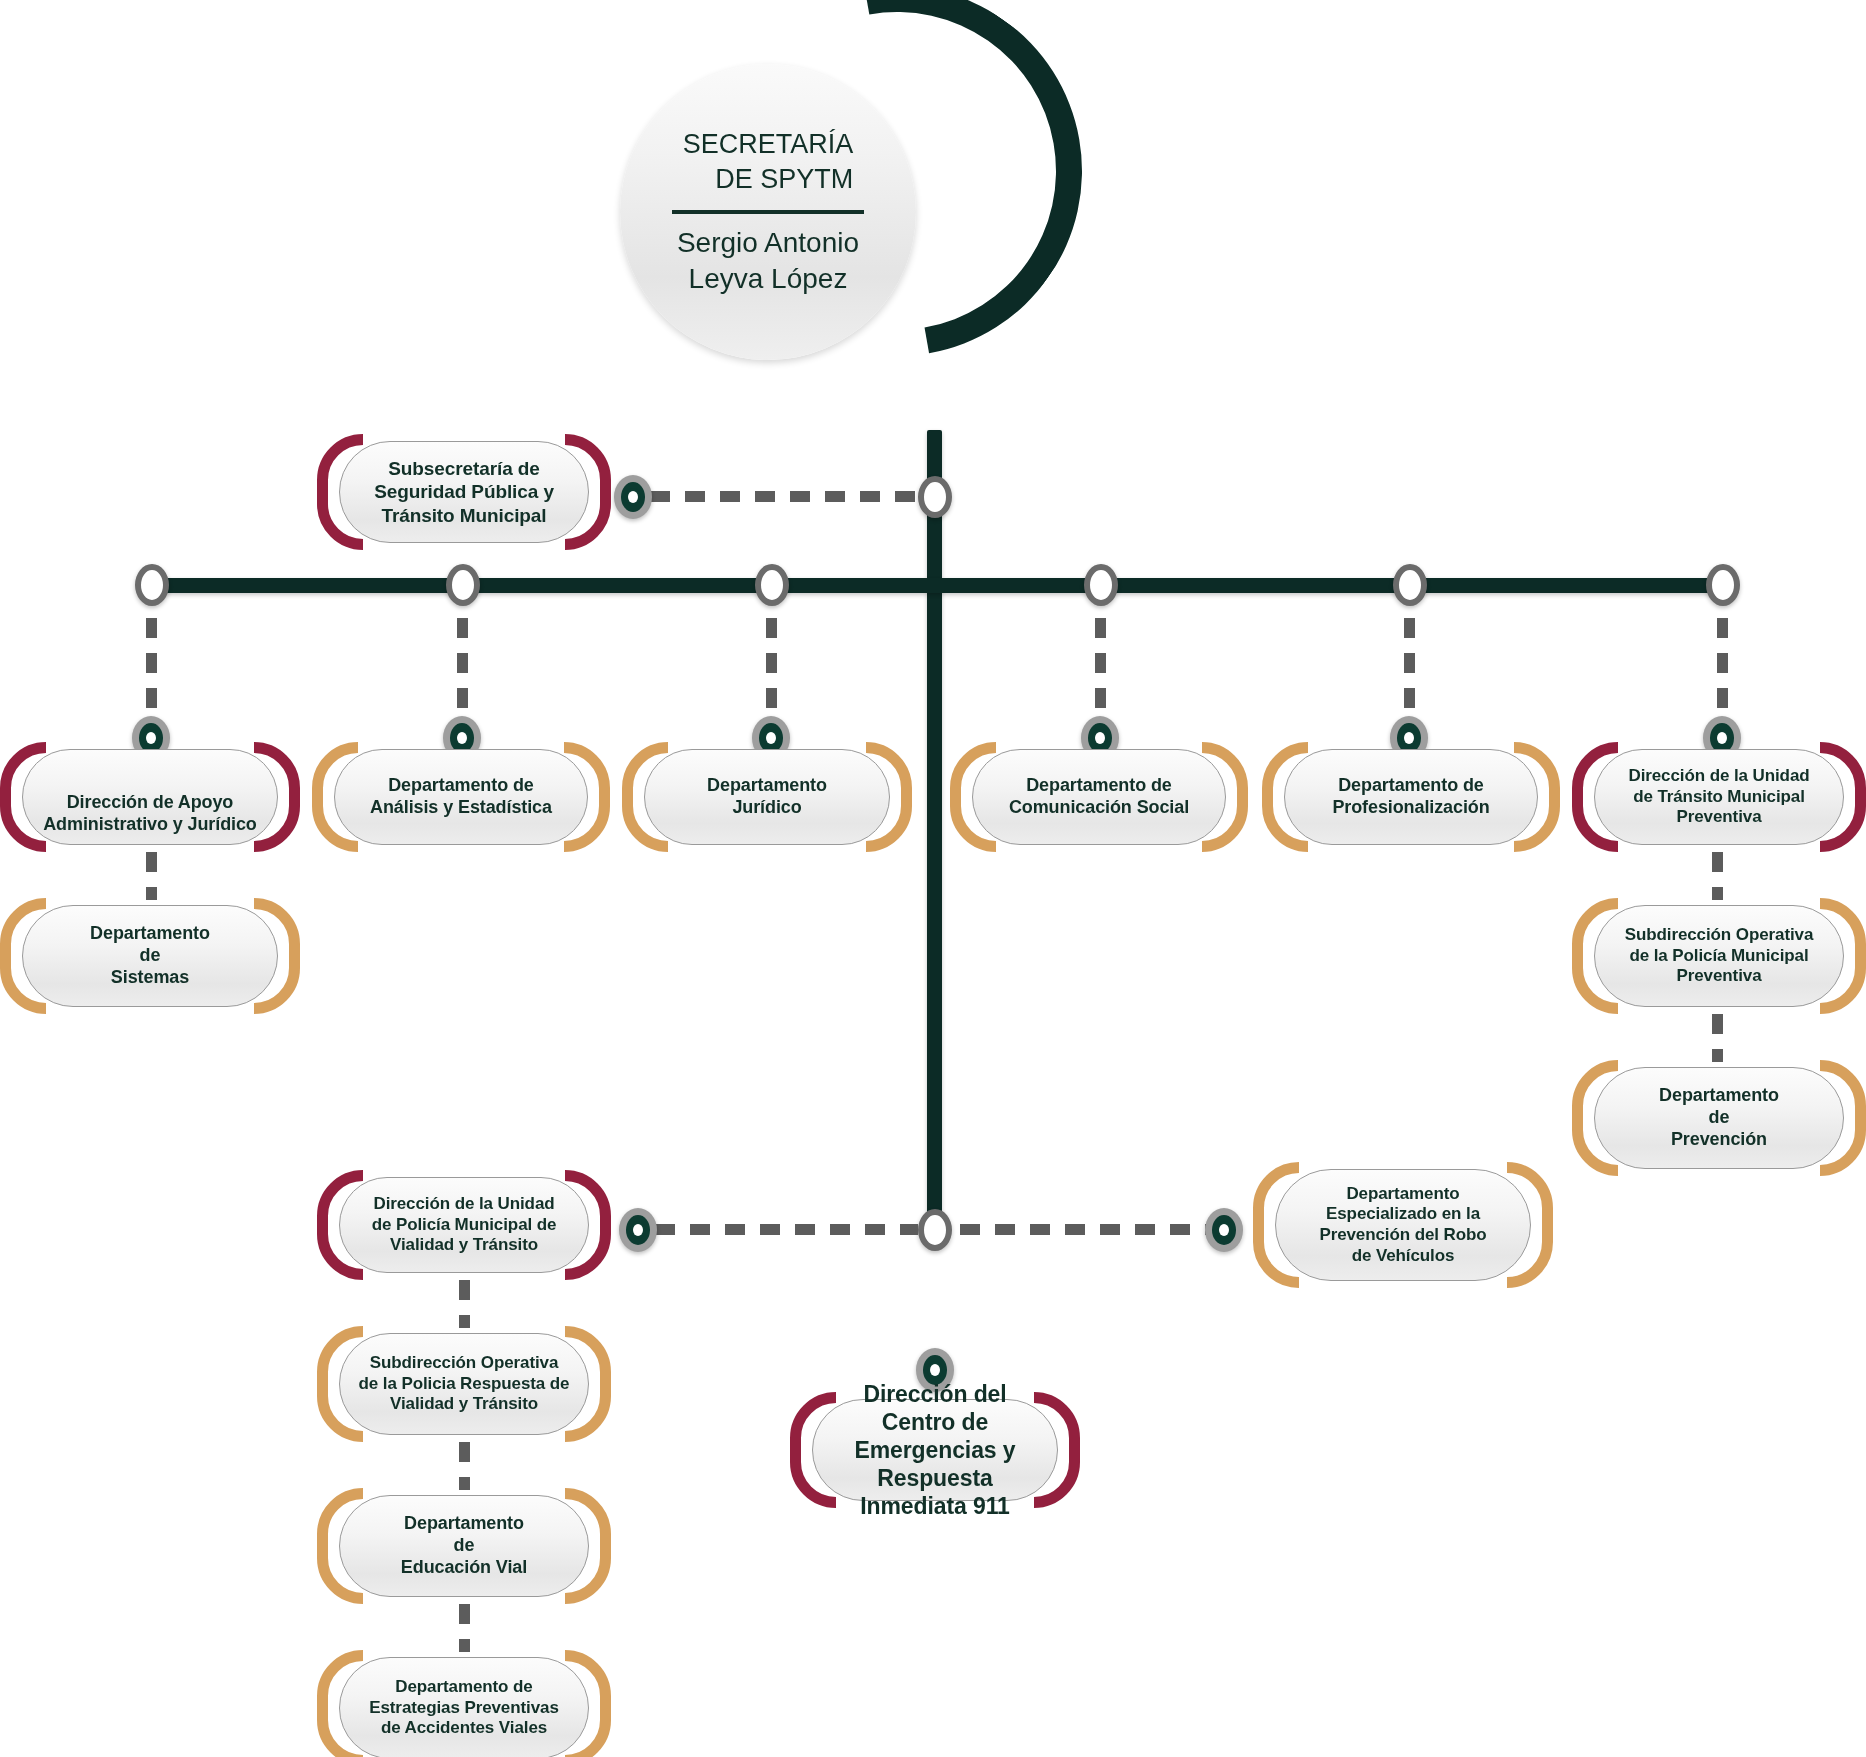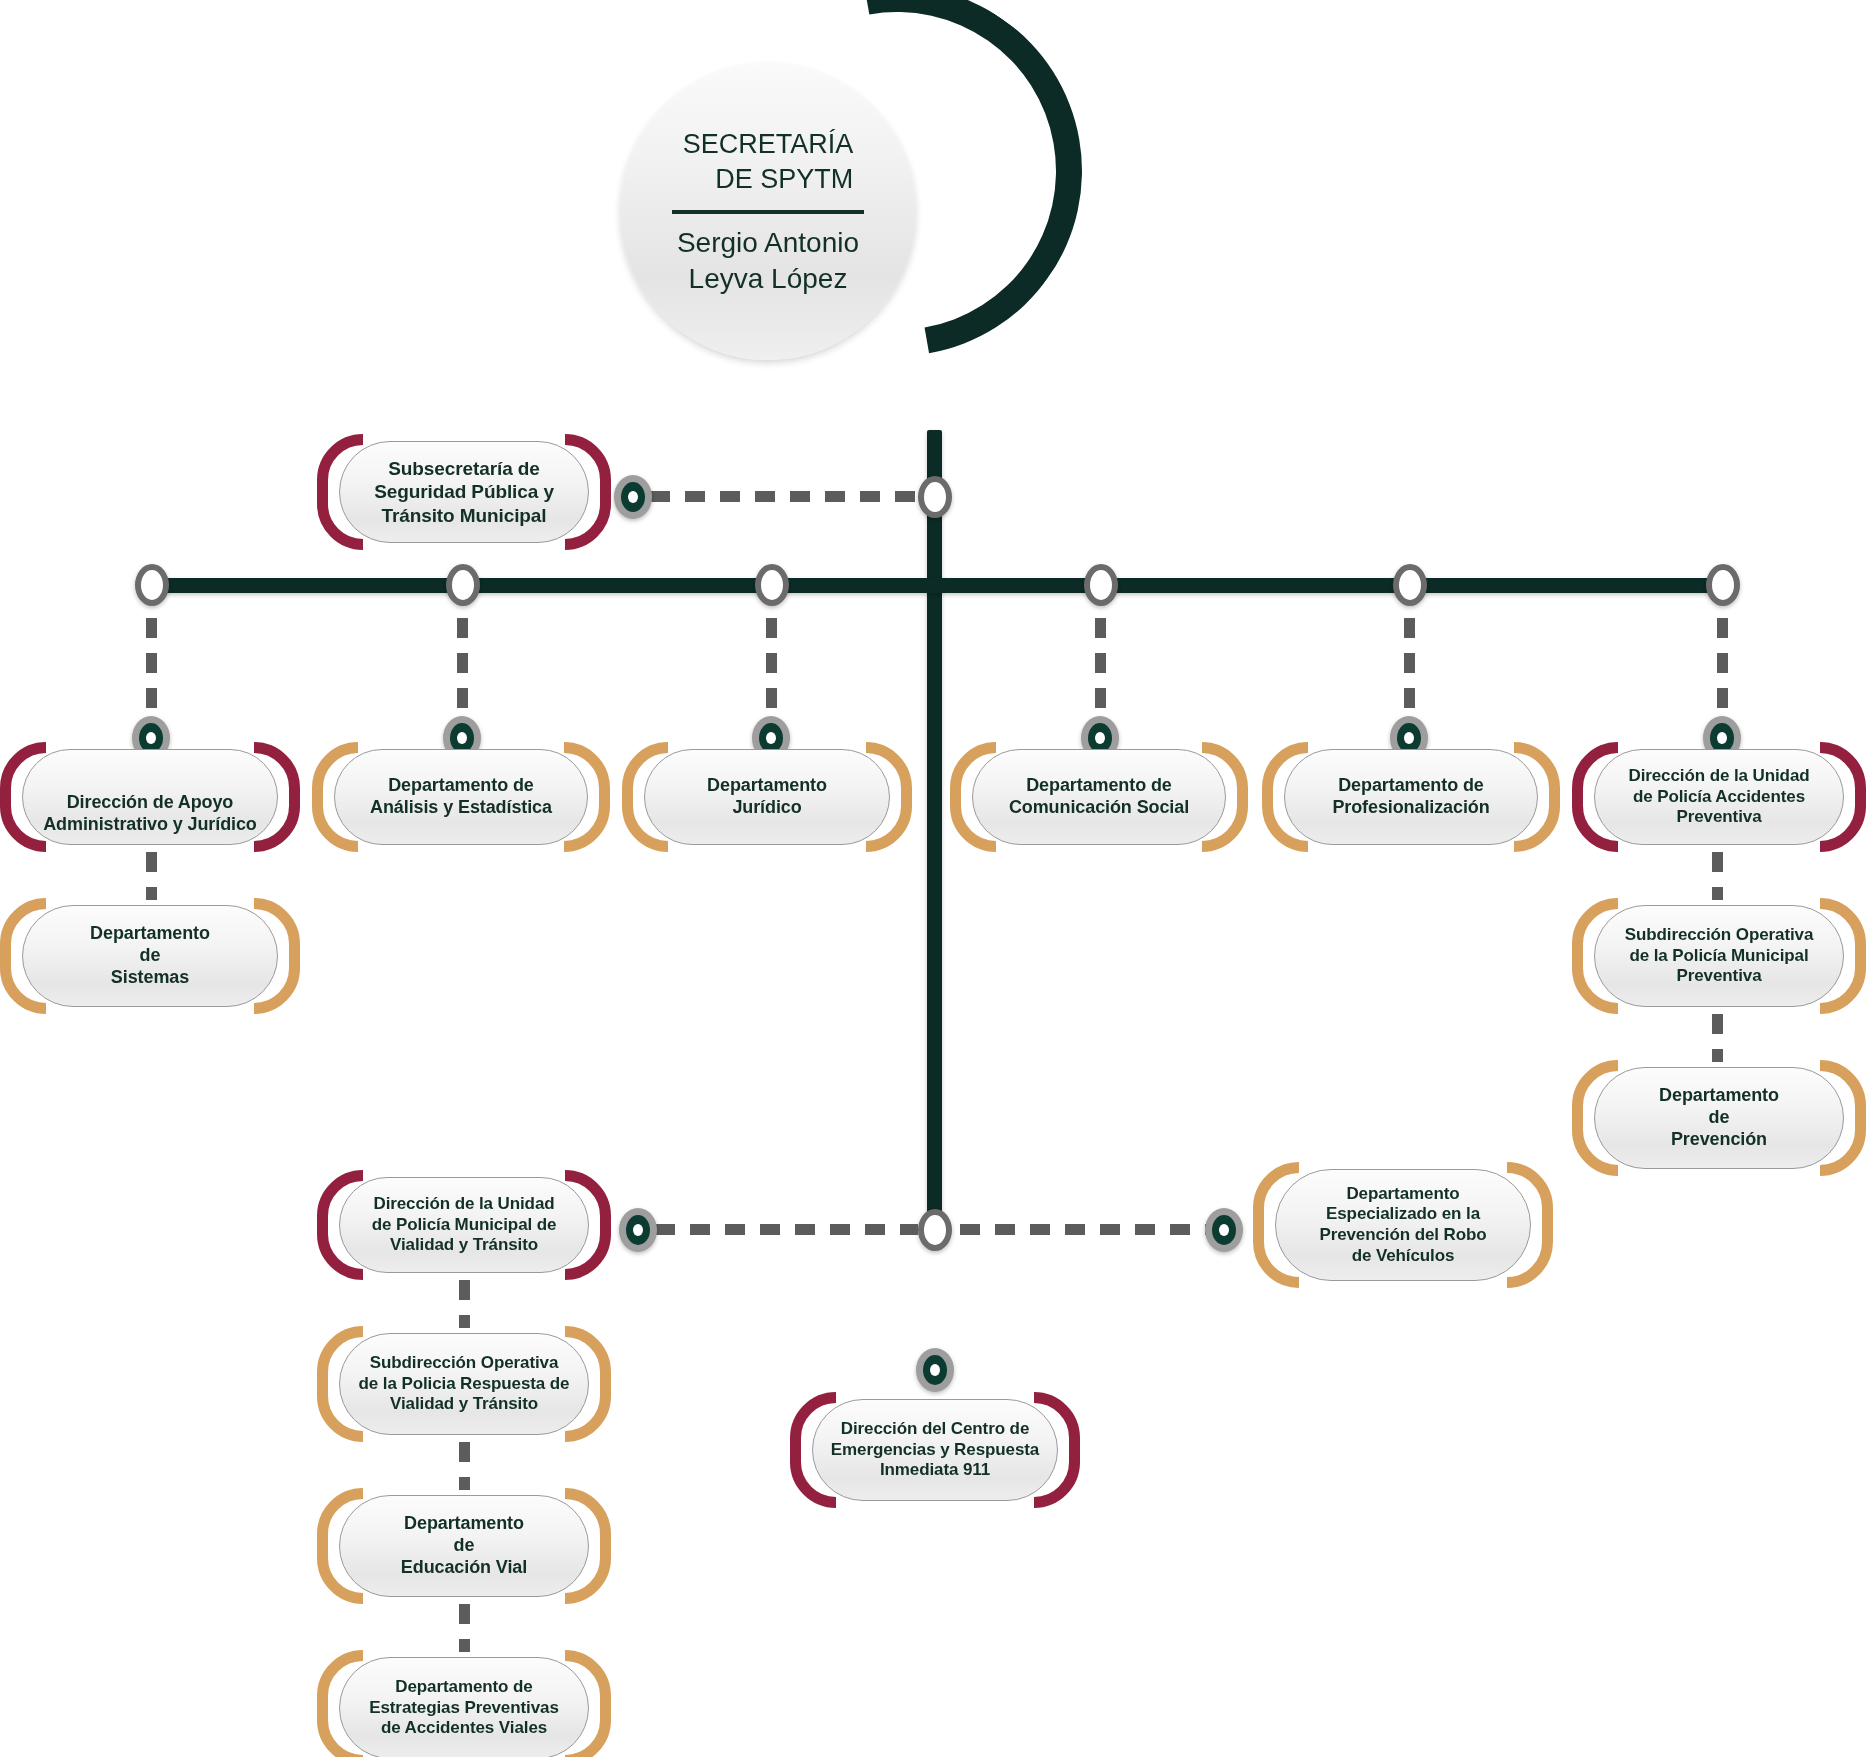--- a/index.html
+++ b/index.html
@@ -227,21 +227,21 @@
   <div class="node c-maroon" style="left:1572px;top:742px;width:294px;height:110px;">
     <div class="bracket left">
         <i></i>
       </div>
     <div class="bracket right">
         <i></i>
       </div>
     <div class="body">
       <div class="label" style="font-size:17px;">
         <span>Dirección de la Unidad</span><br>
-        <span>de Policía Accidentes</span><br>
+        <span>de Tránsito Municipal</span><br>
         <span>Preventiva</span>
       </div>
     </div>
   </div>
 
   <div class="dash-v" style="left:146px;top:852px;height:48px;"></div>
   <div class="node c-gold" style="left:0px;top:898px;width:300px;height:116px;">
     <div class="bracket left">
         <i></i>
       </div>
@@ -391,21 +391,21 @@
       <span class="pupil"></span>
     </div>
   <div class="node c-maroon" style="left:790px;top:1392px;width:290px;height:116px;">
     <div class="bracket left">
         <i></i>
       </div>
     <div class="bracket right">
         <i></i>
       </div>
     <div class="body">
-      <div class="label" style="font-size:17px;">
+      <div class="label" style="font-size:23px;">
         <span>Dirección del Centro de</span><br>
         <span>Emergencias y Respuesta</span><br>
         <span>Inmediata 911</span>
       </div>
     </div>
   </div>
 
 </div>
 
 </body></html>

